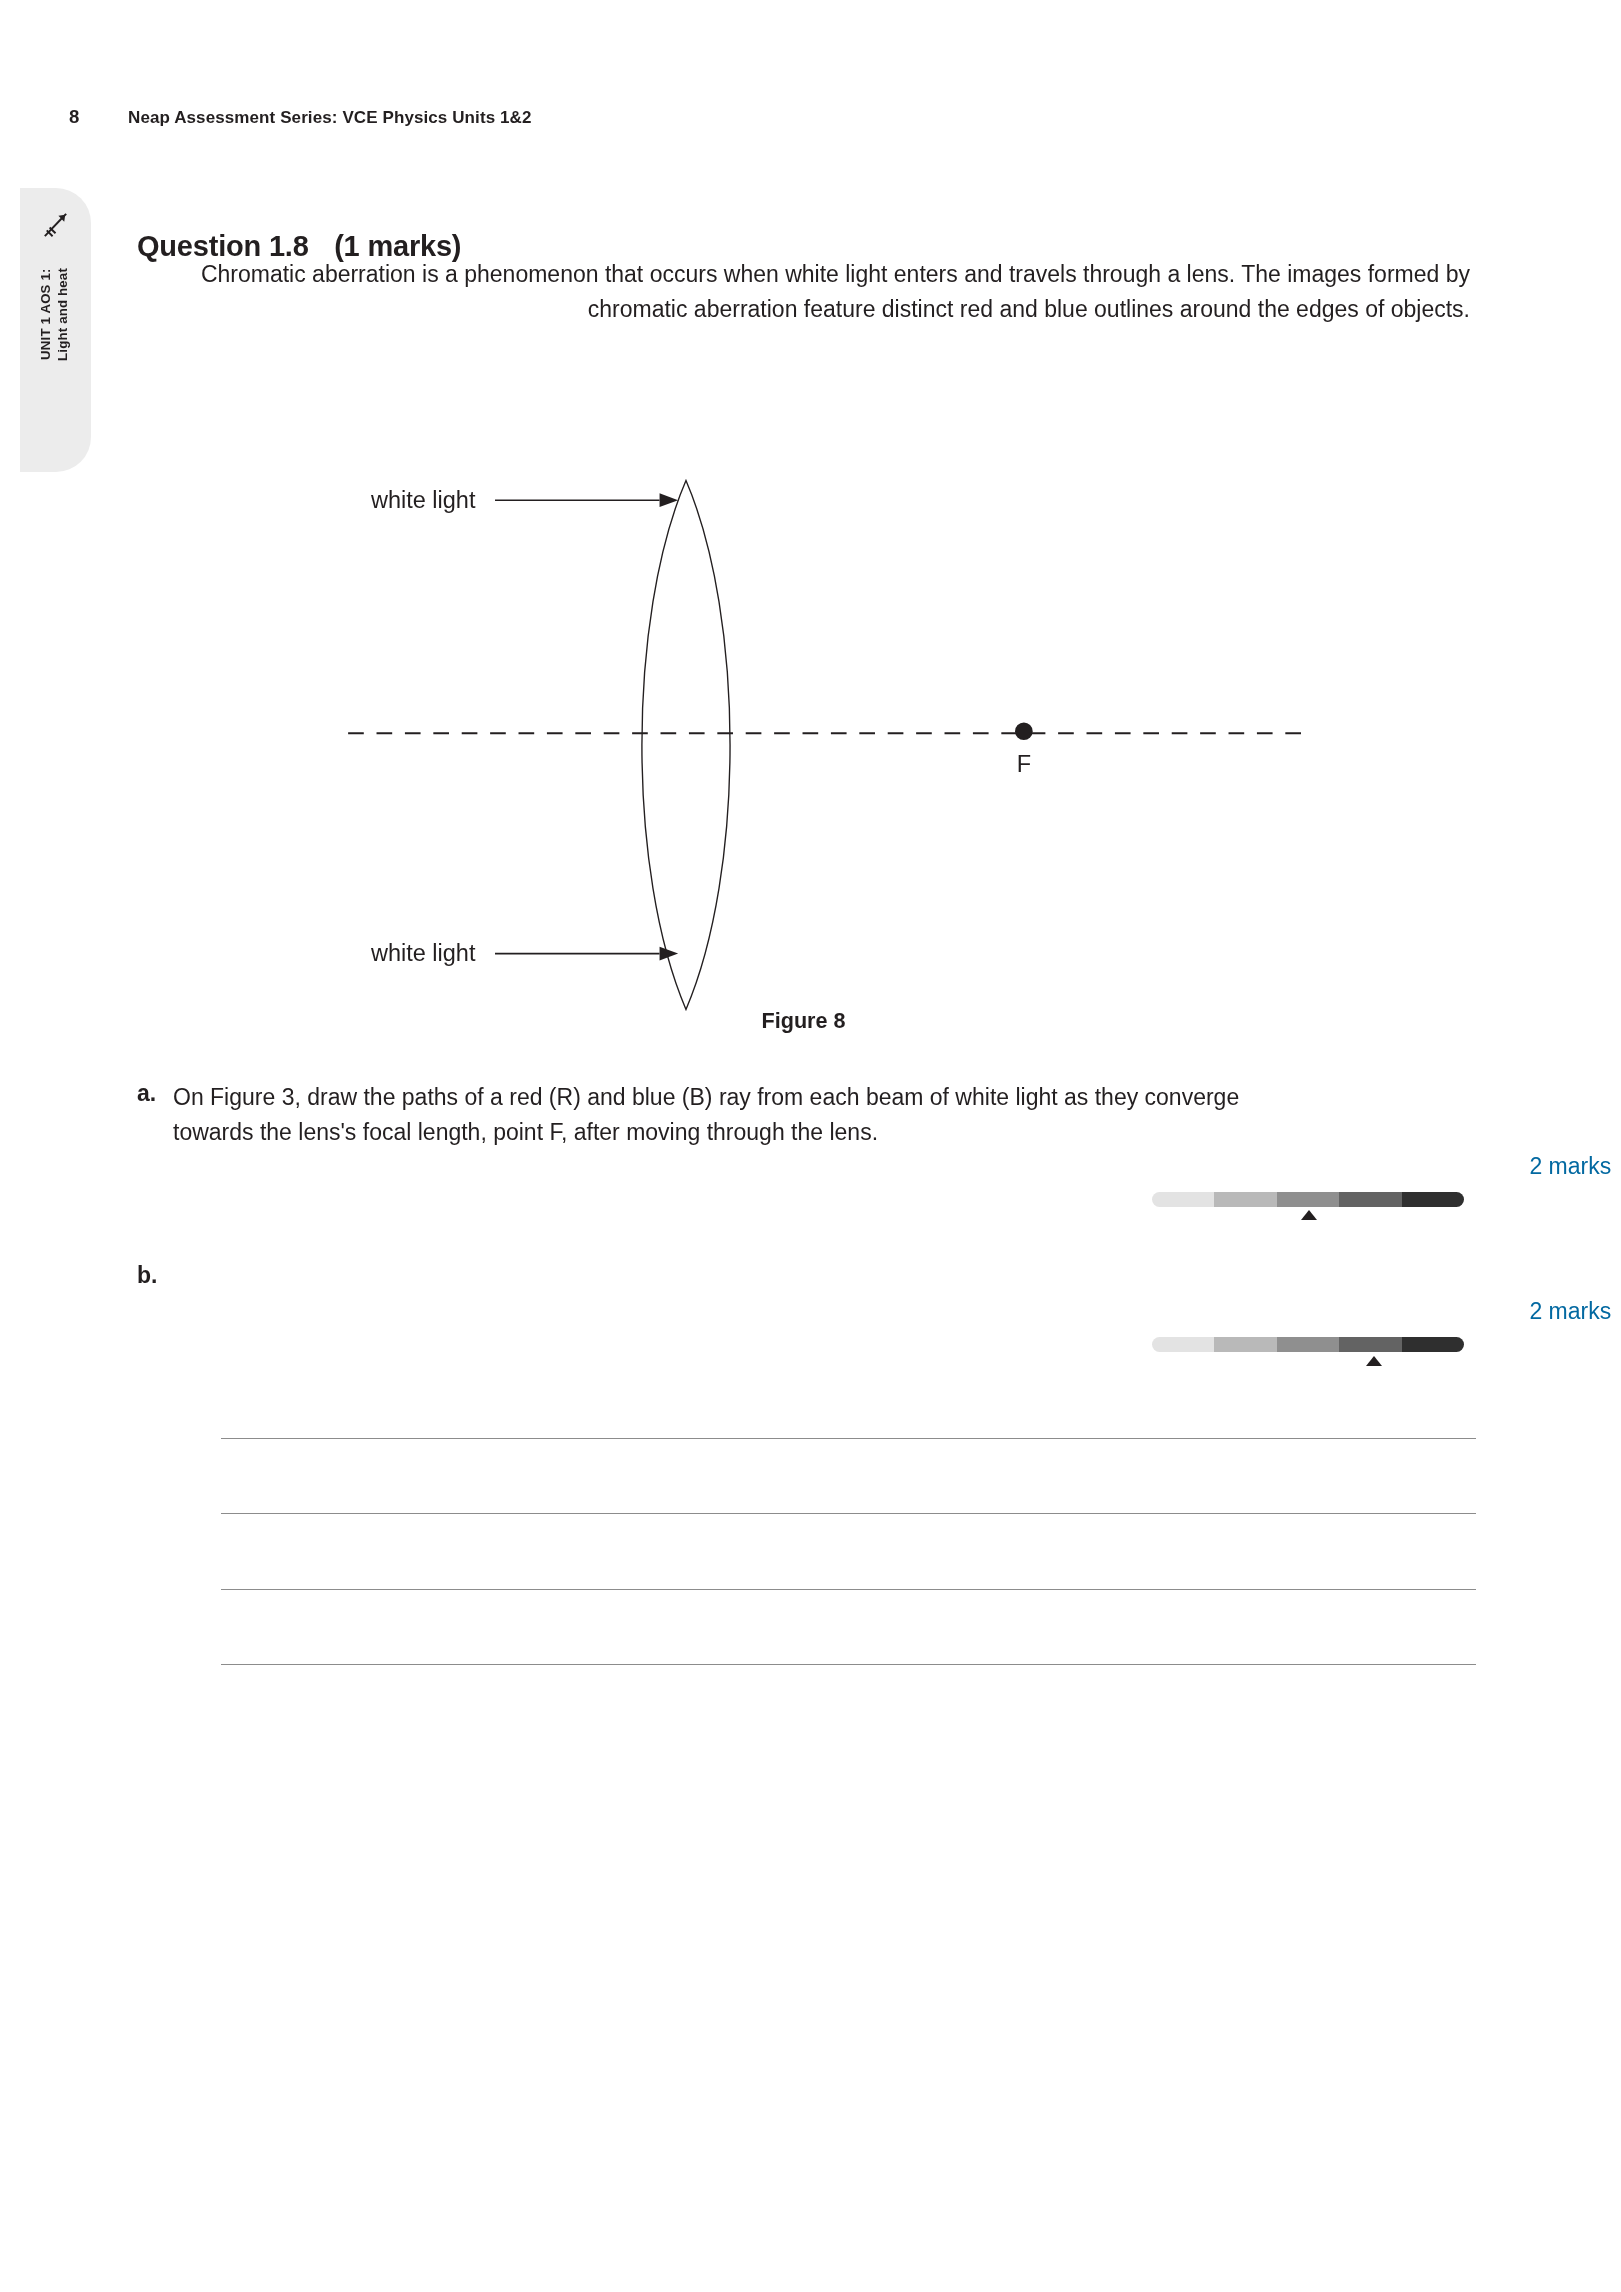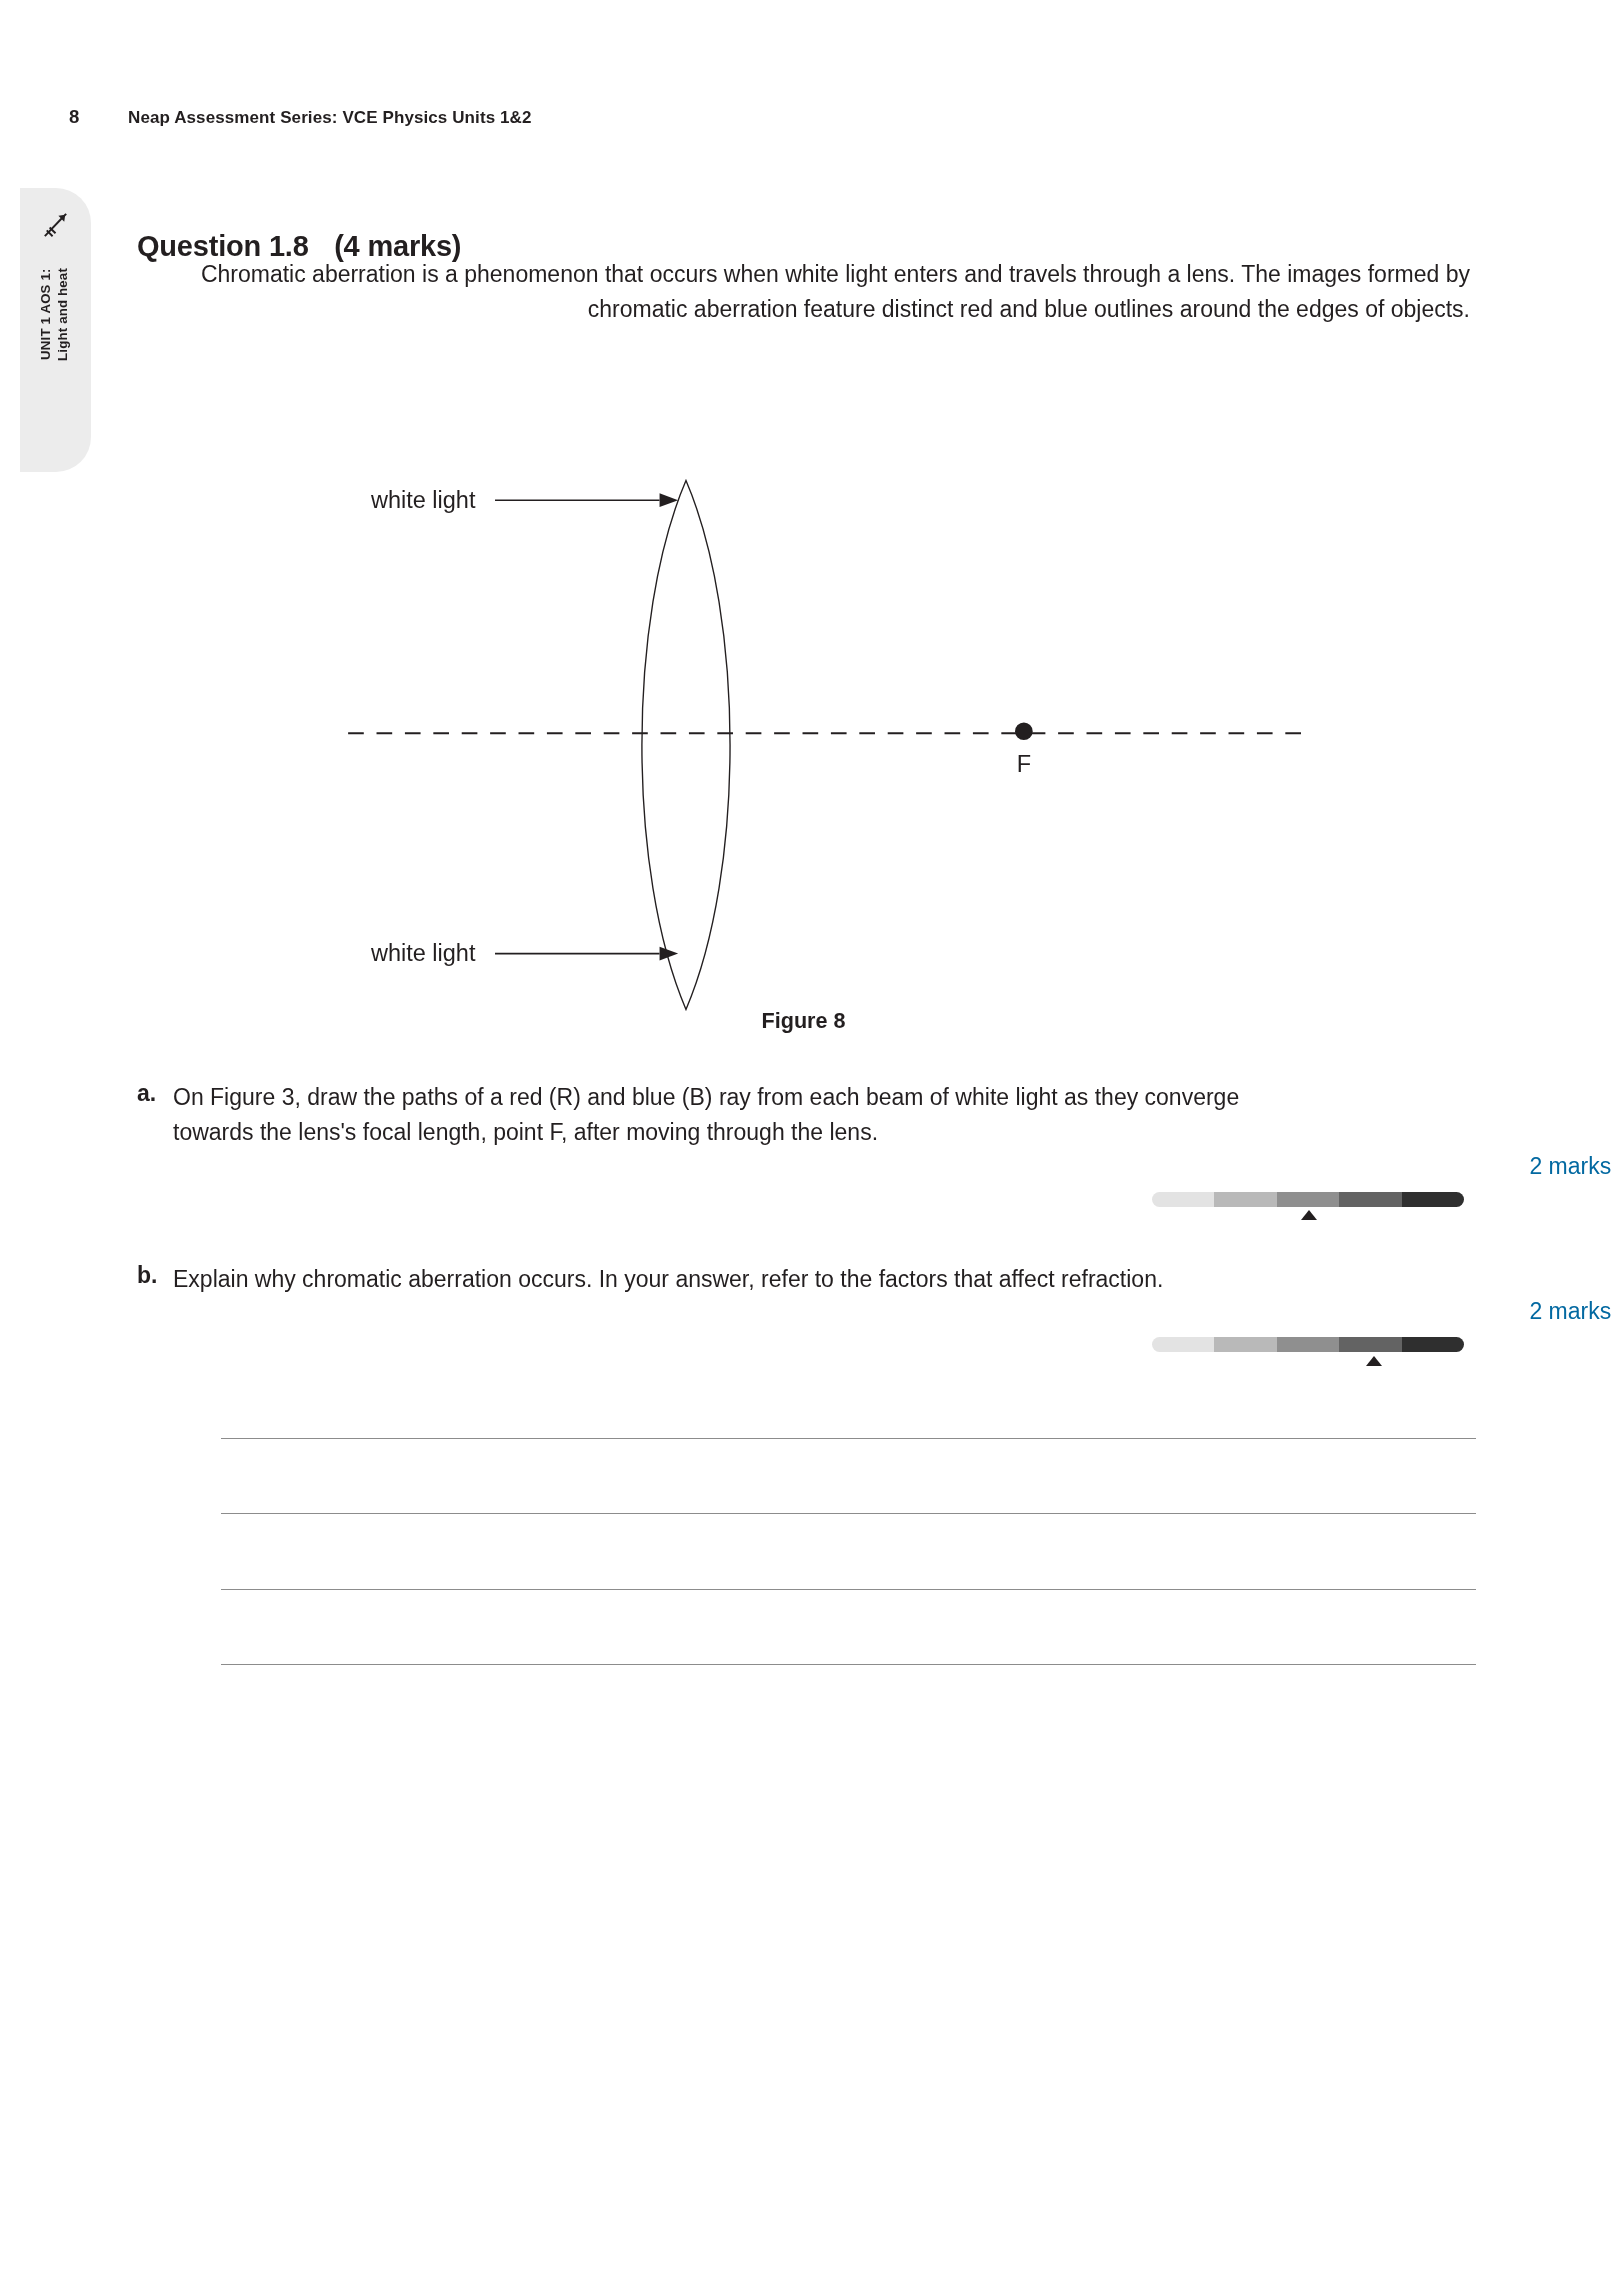--- a/index.html
+++ b/index.html
@@ -210,21 +210,21 @@
         <path d="M8 21 L14 27" stroke="#231f20" stroke-width="2" fill="none"></path>
         <path d="M11 18 L17 24" stroke="#231f20" stroke-width="2" fill="none"></path>
       </svg>
     </div>
     <div class="side-tab-text">UNIT 1 AOS 1:
 Light and heat</div>
   </div>
 
   <div class="q-heading">
     <div class="q-title">Question 1.8</div>
-    <div class="q-marks">(4 marks)</div>
+    <div class="q-marks">(1 marks)</div>
   </div>
 
   <div class="body-text" id="para1">Chromatic aberration is a phenomenon that occurs when white light enters and travels through a lens. The images formed by chromatic aberration feature distinct red and blue outlines around the edges of objects.</div>
 
   <div class="figure-wrap">
     <svg width="1333" height="568" viewBox="0 0 1360 580" aria-hidden="true">
 
       <path d="M560 20 C 620 160, 620 420, 560 560 C 500 420, 500 160, 560 20 Z" fill="#ffffff" stroke="#231f20" stroke-width="1.4"></path>
 
       <line x1="365" y1="40" x2="533" y2="40" stroke="#231f20" stroke-width="1.6"></line>
@@ -254,21 +254,20 @@
     <span class="mb1"></span>
       <span class="mb2"></span>
       <span class="mb3"></span>
       <span class="mb4"></span>
       <span class="mb5"></span>
   </div>
   <div class="mark-arrow" id="arrow-a"></div>
 
   <div class="subq" id="subq-b">
     <div class="subq-label">b.</div>
-    <div class="subq-text">Explain why chromatic aberration occurs. In your answer, refer to the factors that affect refraction.</div>
   </div>
   <div class="marks-label" id="marks-b">2 marks</div>
   <div class="mark-bar" id="bar-b">
     <span class="mb1"></span>
       <span class="mb2"></span>
       <span class="mb3"></span>
       <span class="mb4"></span>
       <span class="mb5"></span>
   </div>
   <div class="mark-arrow" id="arrow-b"></div>

